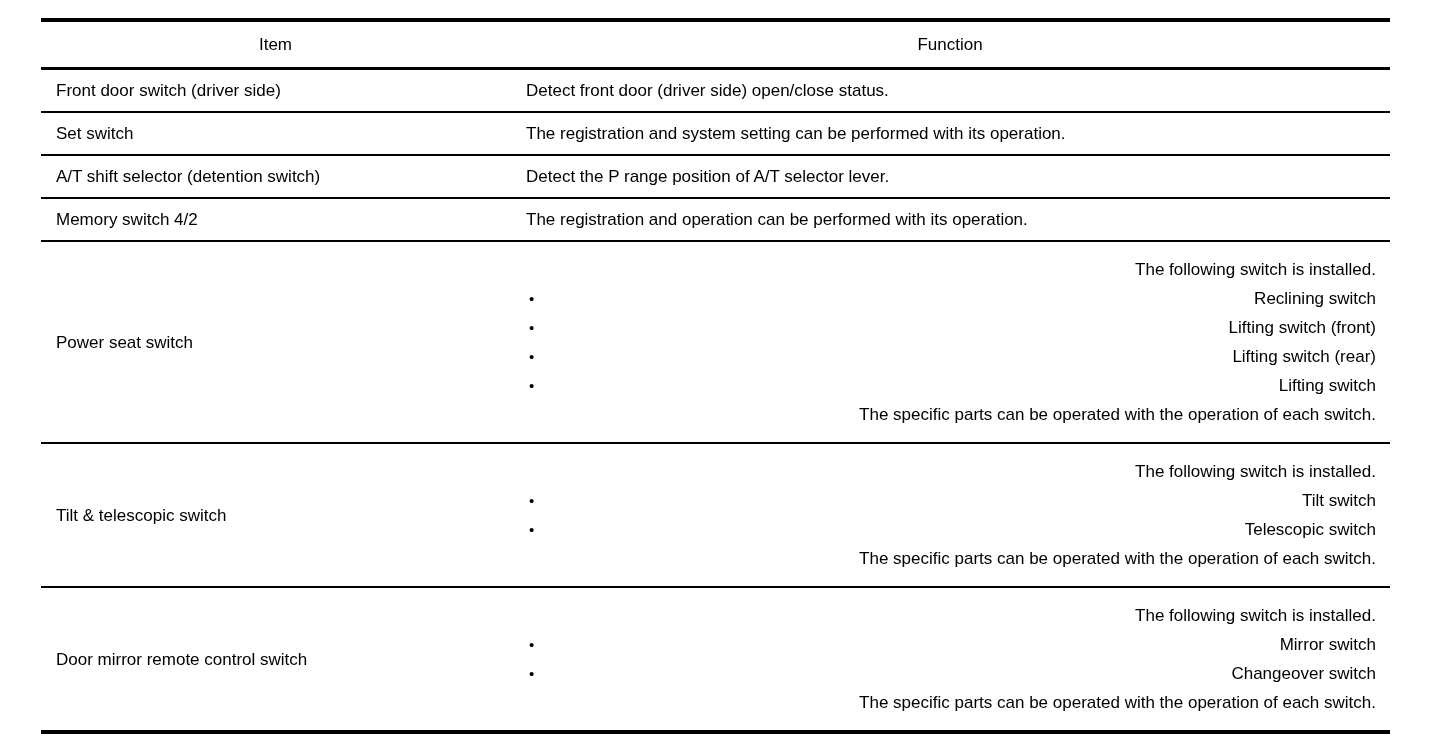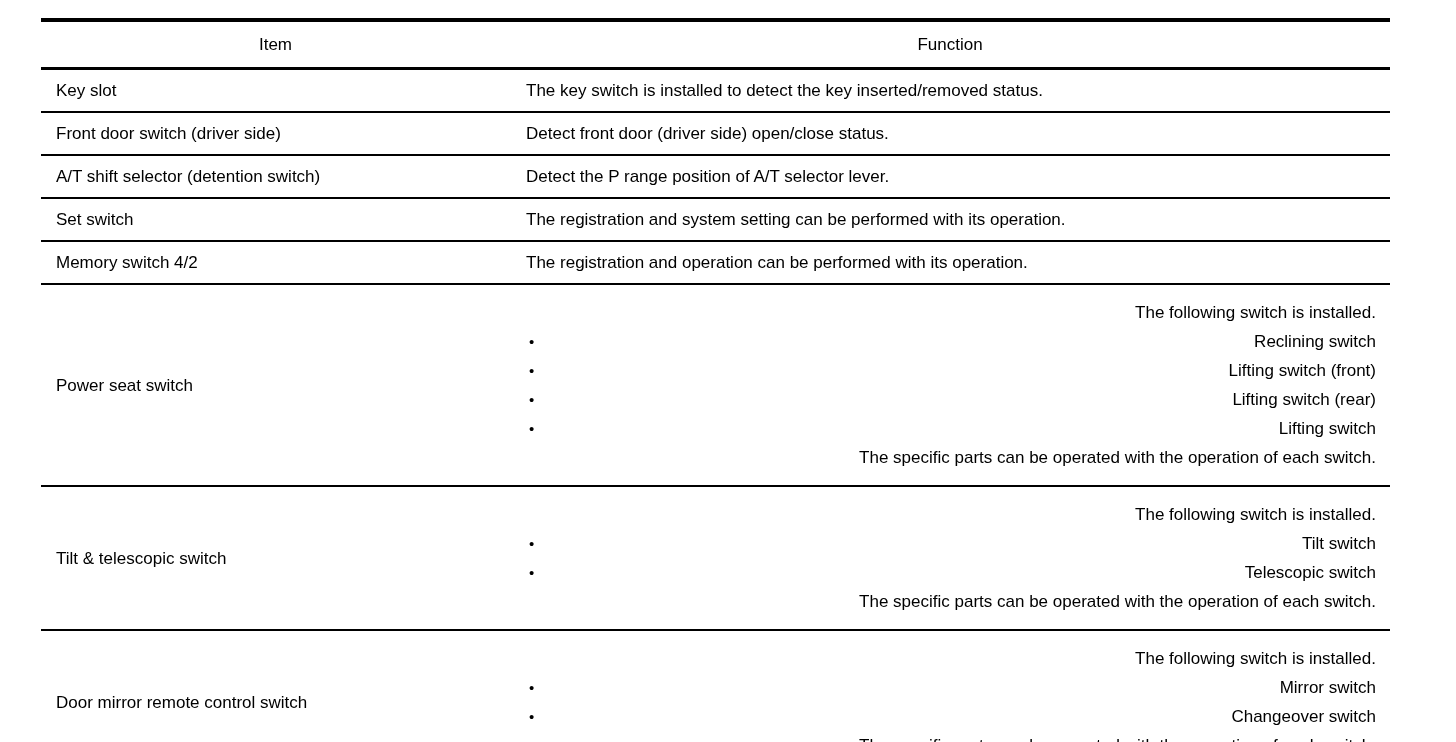--- a/index.html
+++ b/index.html
@@ -140,55 +140,45 @@
           <span class="cell-inner" style="display:block;">Item</span>
         </th>
         <th class="cell-func">
           <span class="cell-inner" style="display:block;">Function</span>
         </th>
       </tr>
     </thead>
     <tbody id="table-body">
         <tr class="row-simple">
           <td class="cell-item">
-            <div class="cell-inner nowrap">Key slot</div>
-          </td>
-          <td class="cell-func">
-            <div class="cell-inner">
-              <span class="func-lead">The key switch is installed to detect the key inserted/removed status.</span>
-            </div>
-          </td>
-        </tr>
-        <tr class="row-simple">
-          <td class="cell-item">
             <div class="cell-inner nowrap">Front door switch (driver side)</div>
           </td>
           <td class="cell-func">
             <div class="cell-inner">
               <span class="func-lead">Detect front door (driver side) open/close status.</span>
             </div>
           </td>
         </tr>
         <tr class="row-simple">
           <td class="cell-item">
+            <div class="cell-inner nowrap">Set switch</div>
+          </td>
+          <td class="cell-func">
+            <div class="cell-inner">
+              <span class="func-lead">The registration and system setting can be performed with its operation.</span>
+            </div>
+          </td>
+        </tr>
+        <tr class="row-simple">
+          <td class="cell-item">
             <div class="cell-inner nowrap">A/T shift selector (detention switch)</div>
           </td>
           <td class="cell-func">
             <div class="cell-inner">
               <span class="func-lead">Detect the P range position of A/T selector lever.</span>
-            </div>
-          </td>
-        </tr>
-        <tr class="row-simple">
-          <td class="cell-item">
-            <div class="cell-inner nowrap">Set switch</div>
-          </td>
-          <td class="cell-func">
-            <div class="cell-inner">
-              <span class="func-lead">The registration and system setting can be performed with its operation.</span>
             </div>
           </td>
         </tr>
         <tr class="row-simple">
           <td class="cell-item">
             <div class="cell-inner nowrap">Memory switch 4/2</div>
           </td>
           <td class="cell-func">
             <div class="cell-inner">
               <span class="func-lead">The registration and operation can be performed with its operation.</span>

